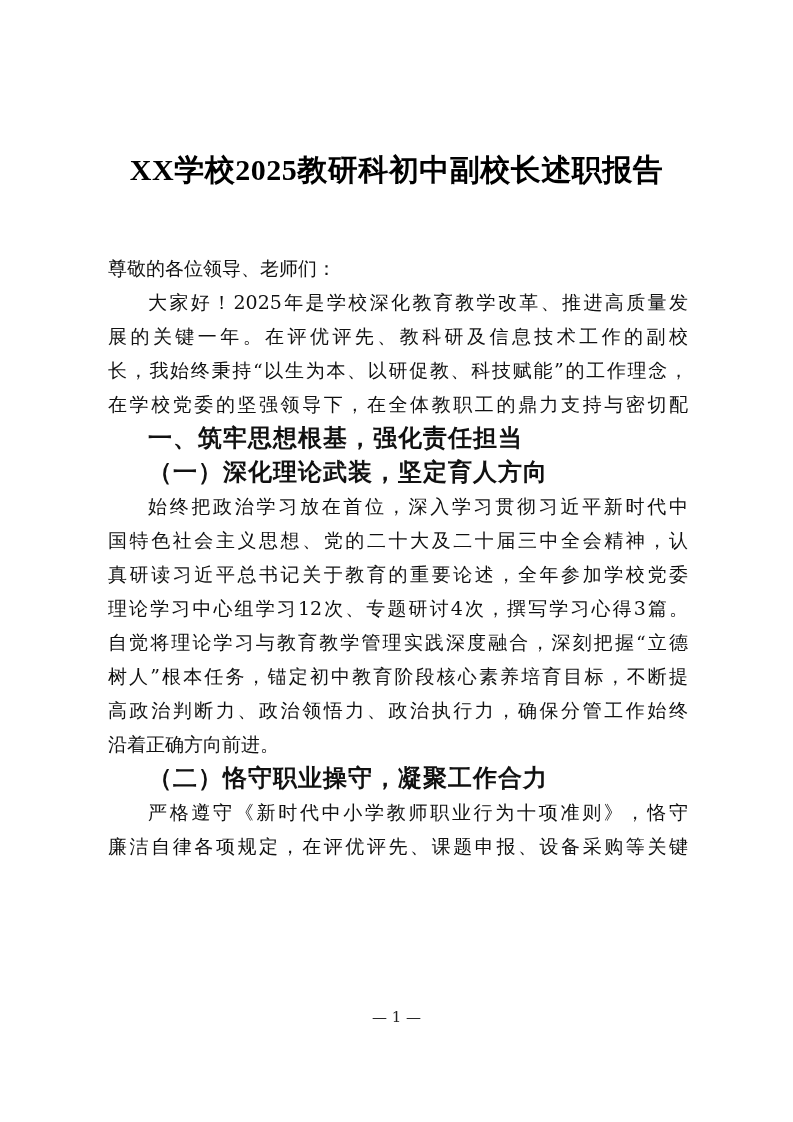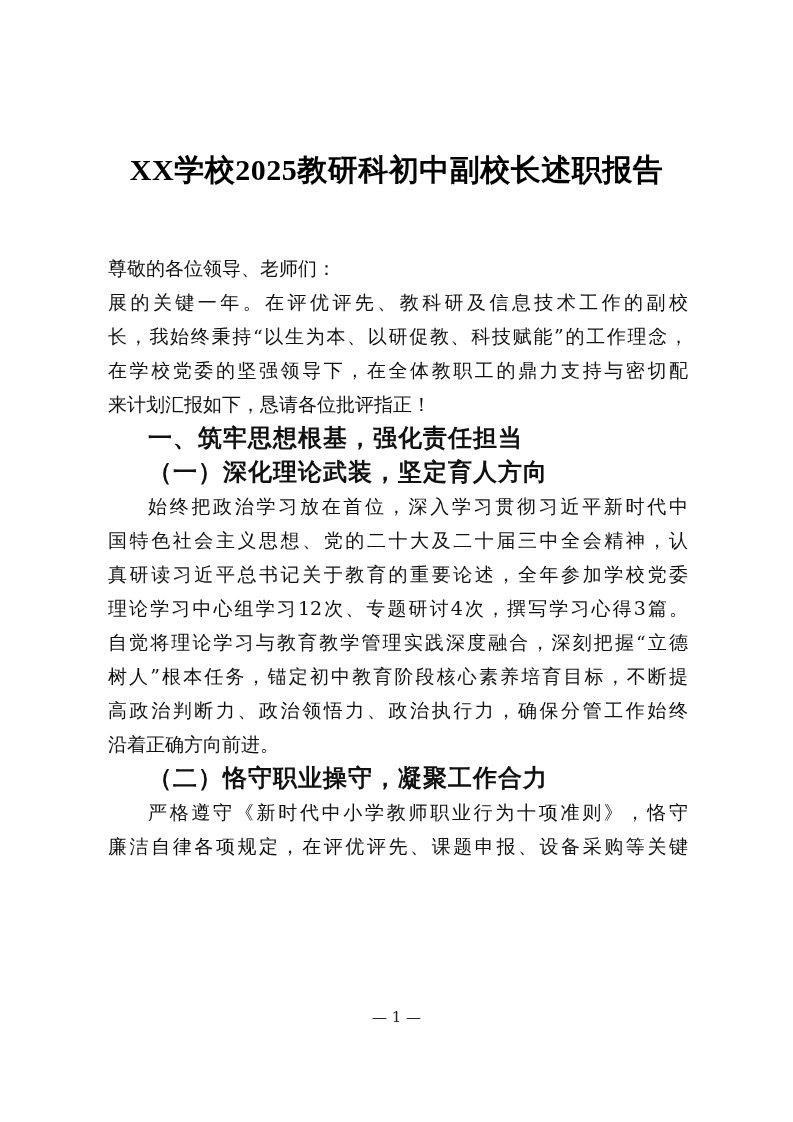--- a/index.html
+++ b/index.html
@@ -21,24 +21,24 @@
 </style>
 </head>
 <body>
 
 <div class="page">
   <div class="title">XX学校2025教研科初中副校长述职报告</div>
 
   <div class="body">
     <div class="line last">尊敬的各位领导、老师们：</div>
     <div id="lines">
+        <div class="line indent">大家好！2025年是学校深化教育教学改革、推进高质量发</div>
         <div class="line">展的关键一年。在评优评先、教科研及信息技术工作的副校</div>
         <div class="line">长，我始终秉持“以生为本、以研促教、科技赋能”的工作理念，</div>
         <div class="line">在学校党委的坚强领导下，在全体教职工的鼎力支持与密切配</div>
-        <div class="line last">来计划汇报如下，恳请各位批评指正！</div>
         <div class="line h1 indent last">一、筑牢思想根基，强化责任担当</div>
         <div class="line h2 indent last">（一）深化理论武装，坚定育人方向</div>
         <div class="line indent">始终把政治学习放在首位，深入学习贯彻习近平新时代中</div>
         <div class="line">国特色社会主义思想、党的二十大及二十届三中全会精神，认</div>
         <div class="line">真研读习近平总书记关于教育的重要论述，全年参加学校党委</div>
         <div class="line">理论学习中心组学习12次、专题研讨4次，撰写学习心得3篇。</div>
         <div class="line">自觉将理论学习与教育教学管理实践深度融合，深刻把握“立德</div>
         <div class="line">树人”根本任务，锚定初中教育阶段核心素养培育目标，不断提</div>
         <div class="line">高政治判断力、政治领悟力、政治执行力，确保分管工作始终</div>
         <div class="line last">沿着正确方向前进。</div>

